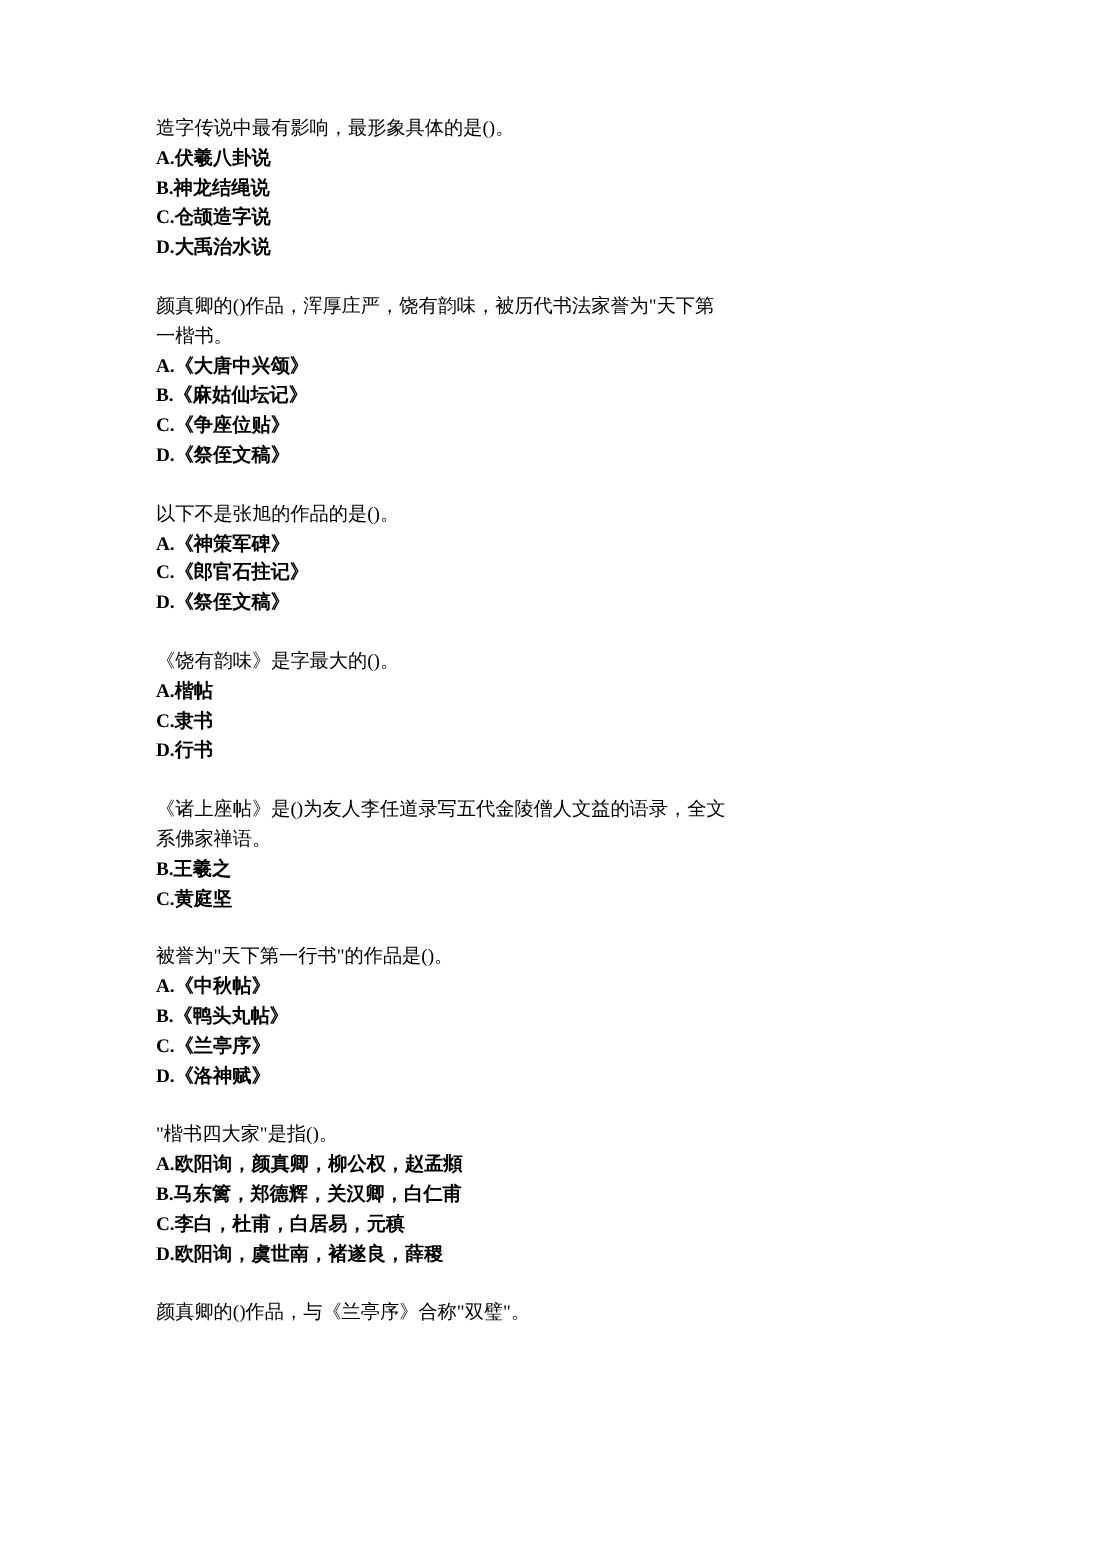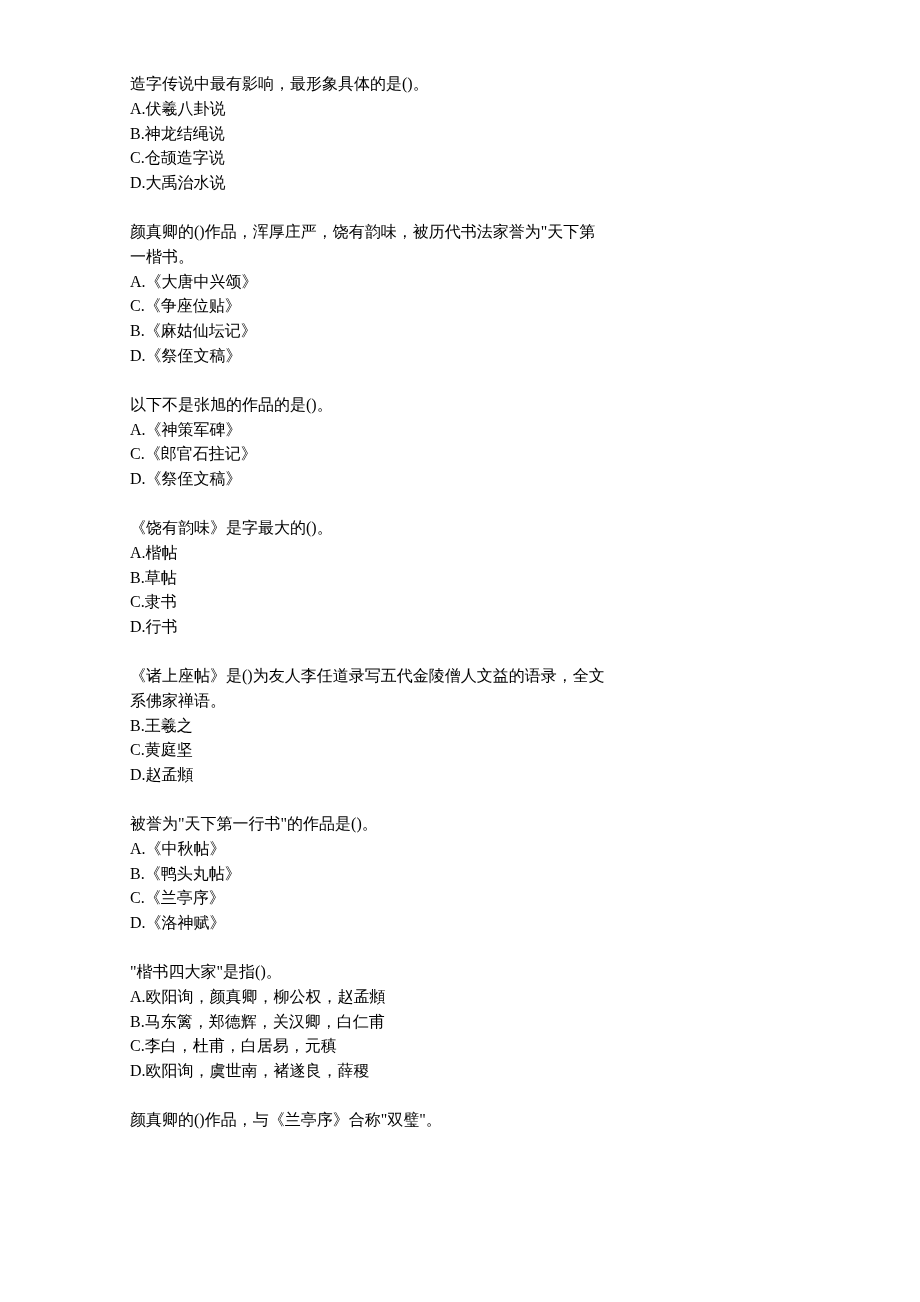--- a/index.html
+++ b/index.html
@@ -8,73 +8,72 @@
     background: #ffffff;
     font-family: "SimSun", "宋体", serif;
     font-size: 16px;
     color: #000000;
     line-height: 1.55;
   }
   .page {
     width: 736px;
     min-height: 1302px;
     box-sizing: border-box;
-    padding: 72px 130px 60px 130px;
+    padding: 96px 130px 60px 130px;
   }
   .question {
     margin-bottom: 24px;
   }
   .stem {
     margin: 0;
   }
   .option {
     margin: 0;
+    font-weight: bold;
   }
 </style>
 </head>
 <body>
 
 <div class="page">
 
   <div class="question">
     <p class="stem">造字传说中最有影响，最形象具体的是()。</p>
     <p class="option">A.伏羲八卦说</p>
     <p class="option">B.神龙结绳说</p>
     <p class="option">C.仓颉造字说</p>
     <p class="option">D.大禹治水说</p>
   </div>
 
   <div class="question">
     <p class="stem">颜真卿的()作品，浑厚庄严，饶有韵味，被历代书法家誉为"天下第一楷书。</p>
     <p class="option">A.《大唐中兴颂》</p>
+    <p class="option">B.《麻姑仙坛记》</p>
     <p class="option">C.《争座位贴》</p>
-    <p class="option">B.《麻姑仙坛记》</p>
     <p class="option">D.《祭侄文稿》</p>
   </div>
 
   <div class="question">
     <p class="stem">以下不是张旭的作品的是()。</p>
     <p class="option">A.《神策军碑》</p>
     <p class="option">C.《郎官石拄记》</p>
     <p class="option">D.《祭侄文稿》</p>
   </div>
 
   <div class="question">
     <p class="stem">《饶有韵味》是字最大的()。</p>
     <p class="option">A.楷帖</p>
-    <p class="option">B.草帖</p>
     <p class="option">C.隶书</p>
     <p class="option">D.行书</p>
   </div>
 
   <div class="question">
     <p class="stem">《诸上座帖》是()为友人李任道录写五代金陵僧人文益的语录，全文系佛家禅语。</p>
     <p class="option">B.王羲之</p>
     <p class="option">C.黄庭坚</p>
-    <p class="option">D.赵孟頫</p>
   </div>
 
   <div class="question">
     <p class="stem">被誉为"天下第一行书"的作品是()。</p>
     <p class="option">A.《中秋帖》</p>
     <p class="option">B.《鸭头丸帖》</p>
     <p class="option">C.《兰亭序》</p>
     <p class="option">D.《洛神赋》</p>
   </div>
 

